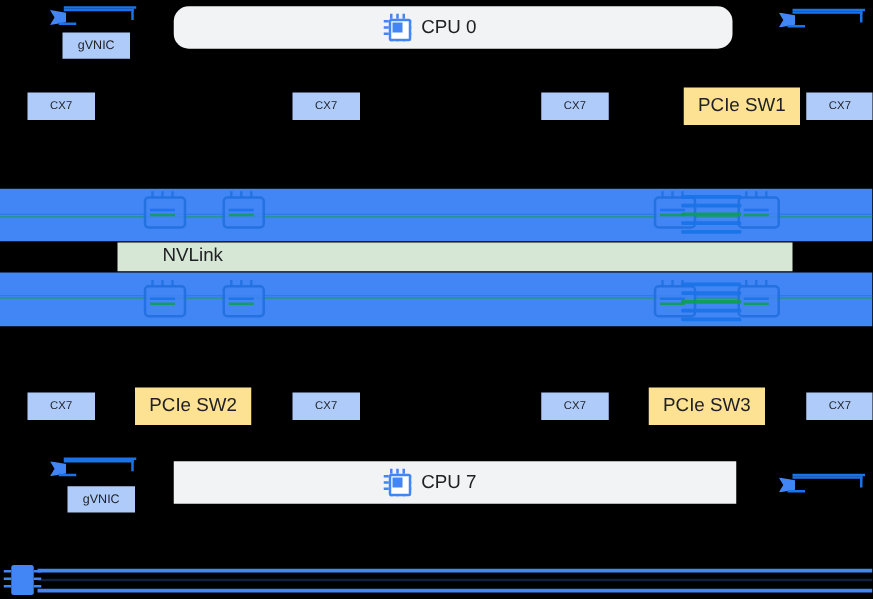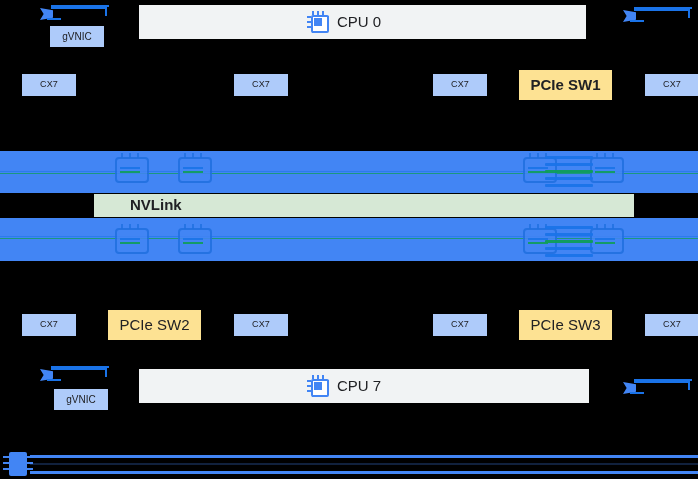--- a/index.html
+++ b/index.html
@@ -72,21 +72,21 @@
 <div class="stage">
 
   <div class="nic" style="left:40px;top:4px;width:72px;height:18px;">
     <span class="plug"></span>
     <span class="w1"></span>
     <span class="w2"></span>
     <span class="w3"></span>
   </div>
   <div class="node gvnic" style="left:50px;top:26px;width:54px;height:21px;">gVNIC</div>
 
-  <div class="node cpu" style="left:139px;top:5px;width:447px;height:34px;">
+  <div class="node cpu" style="left:139px;top:5px;width:447px;height:34px;border-radius:12px;">
     <span class="chip" style="margin-left:168px;">
       <b class="t" style="left:5px"></b>
         <b class="t" style="left:10px"></b>
         <b class="t" style="left:15px"></b>
       <b class="bo" style="left:5px"></b>
         <b class="bo" style="left:10px"></b>
         <b class="bo" style="left:15px"></b>
       <b class="l" style="top:5px"></b>
         <b class="l" style="top:10px"></b>
         <b class="l" style="top:15px"></b>
@@ -102,21 +102,21 @@
   <div class="nic" style="left:623px;top:6px;width:72px;height:18px;">
     <span class="plug"></span>
     <span class="w1"></span>
     <span class="w2"></span>
     <span class="w3"></span>
   </div>
 
   <div class="node cx7" style="left:22px;top:74px;width:54px;height:22px;">CX7</div>
   <div class="node cx7" style="left:234px;top:74px;width:54px;height:22px;">CX7</div>
   <div class="node cx7" style="left:433px;top:74px;width:54px;height:22px;">CX7</div>
-  <div class="node pcie" style="left:519px;top:70px;width:93px;height:30px;font-weight:bold;">PCIe SW1</div>
+  <div class="node pcie" style="left:547px;top:70px;width:93px;height:30px;">PCIe SW1</div>
   <div class="node cx7" style="left:645px;top:74px;width:54px;height:22px;">CX7</div>
 
   <div class="band" style="top:151px;height:42px;">
     <span class="bandline" style="left:0;top:20px;width:698px;"></span>
     <span class="bandline teal" style="left:0;top:22px;width:698px;"></span>
   </div>
 
   <div class="gpu-ic" style="left:113px;top:153px;">
     <span class="body"></span>
       <span class="sl" style="top:14px"></span>
@@ -150,21 +150,21 @@
       <span class="pin" style="left:24px;top:0"></span>
   </div>
   <div class="swstack" style="left:545px;top:152px;">
     <i></i>
       <i></i>
       <i class="g"></i>
       <i></i>
       <i></i>
   </div>
 
-  <div class="node nvlink" style="left:94px;top:194px;width:540px;height:23px;font-weight:bold;">NVLink</div>
+  <div class="node nvlink" style="left:94px;top:194px;width:540px;height:23px;">NVLink</div>
 
   <div class="band" style="top:218px;height:43px;">
     <span class="bandline" style="left:0;top:18px;width:698px;"></span>
     <span class="bandline teal" style="left:0;top:20px;width:698px;"></span>
   </div>
   <div class="gpu-ic" style="left:113px;top:224px;">
     <span class="body"></span>
       <span class="sl" style="top:14px"></span>
       <span class="sl g" style="top:18px"></span>
     <span class="pin" style="left:8px;top:0"></span>

